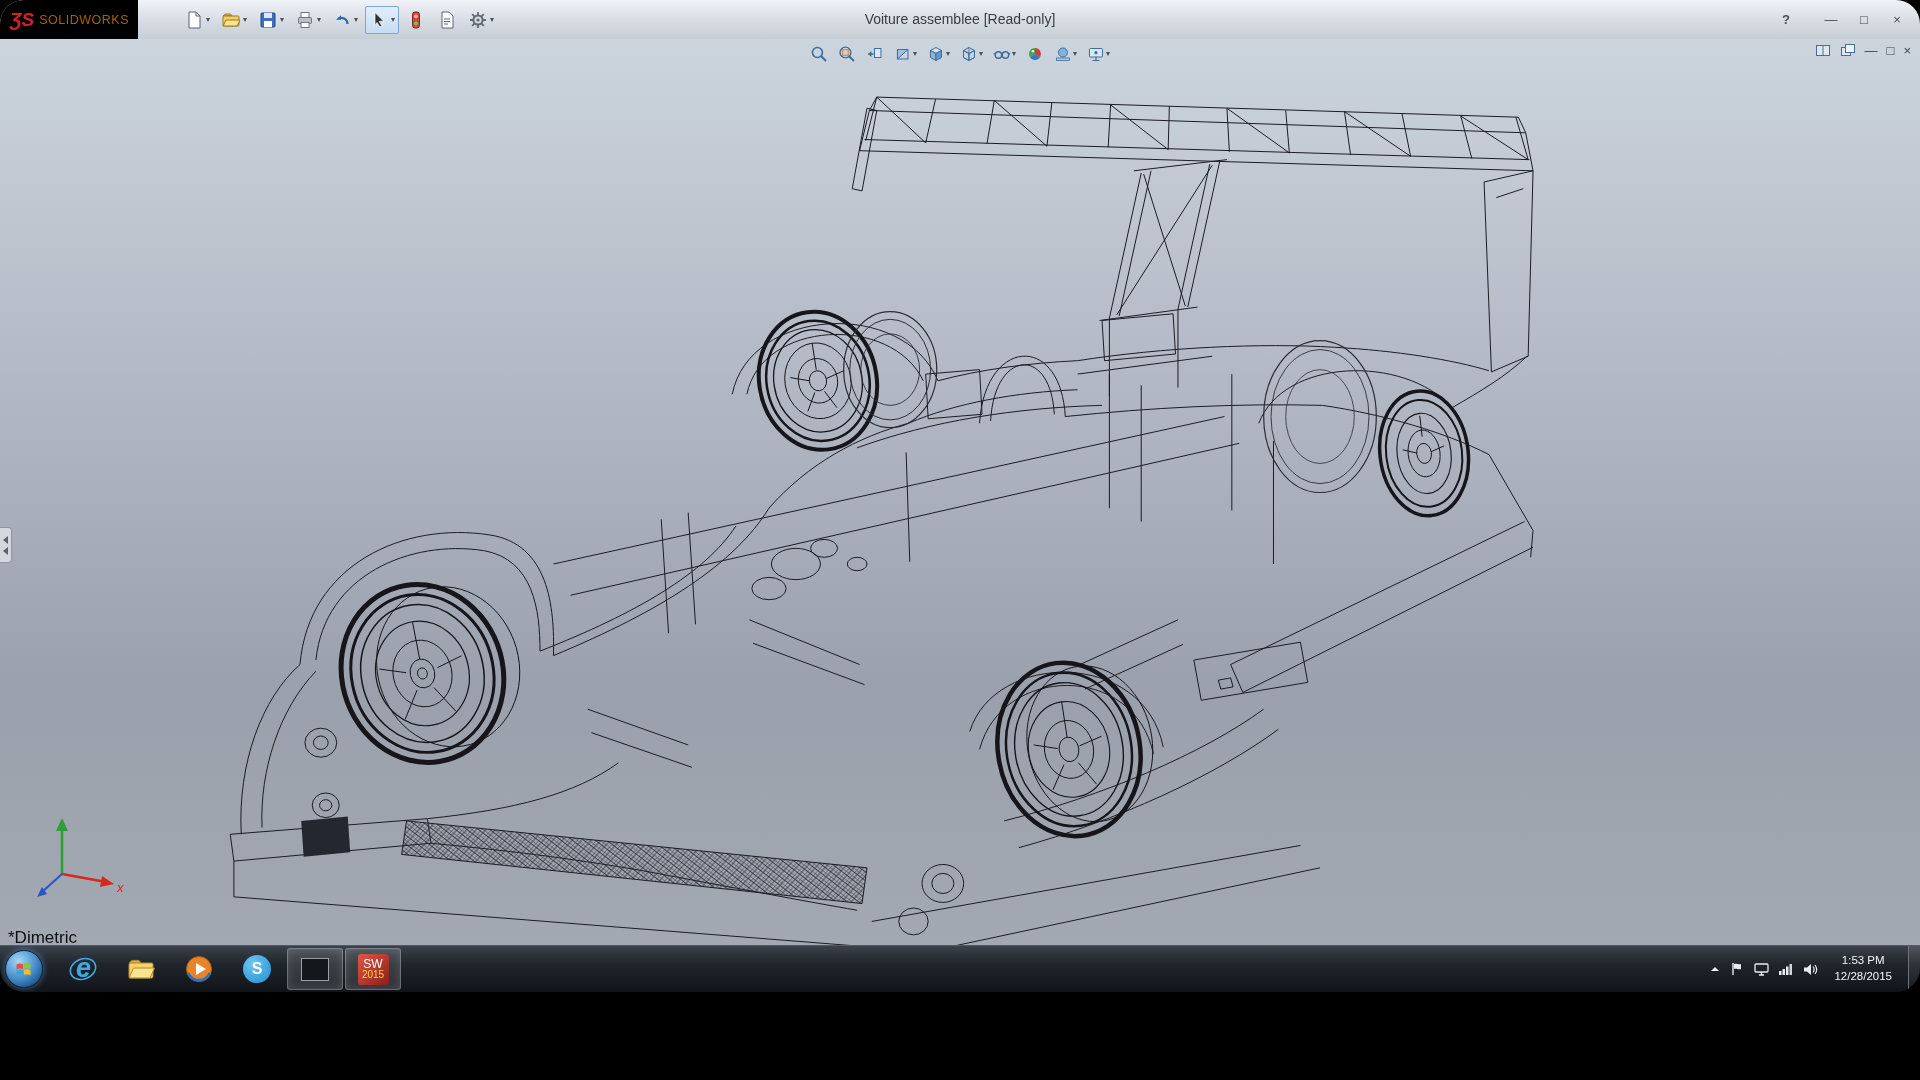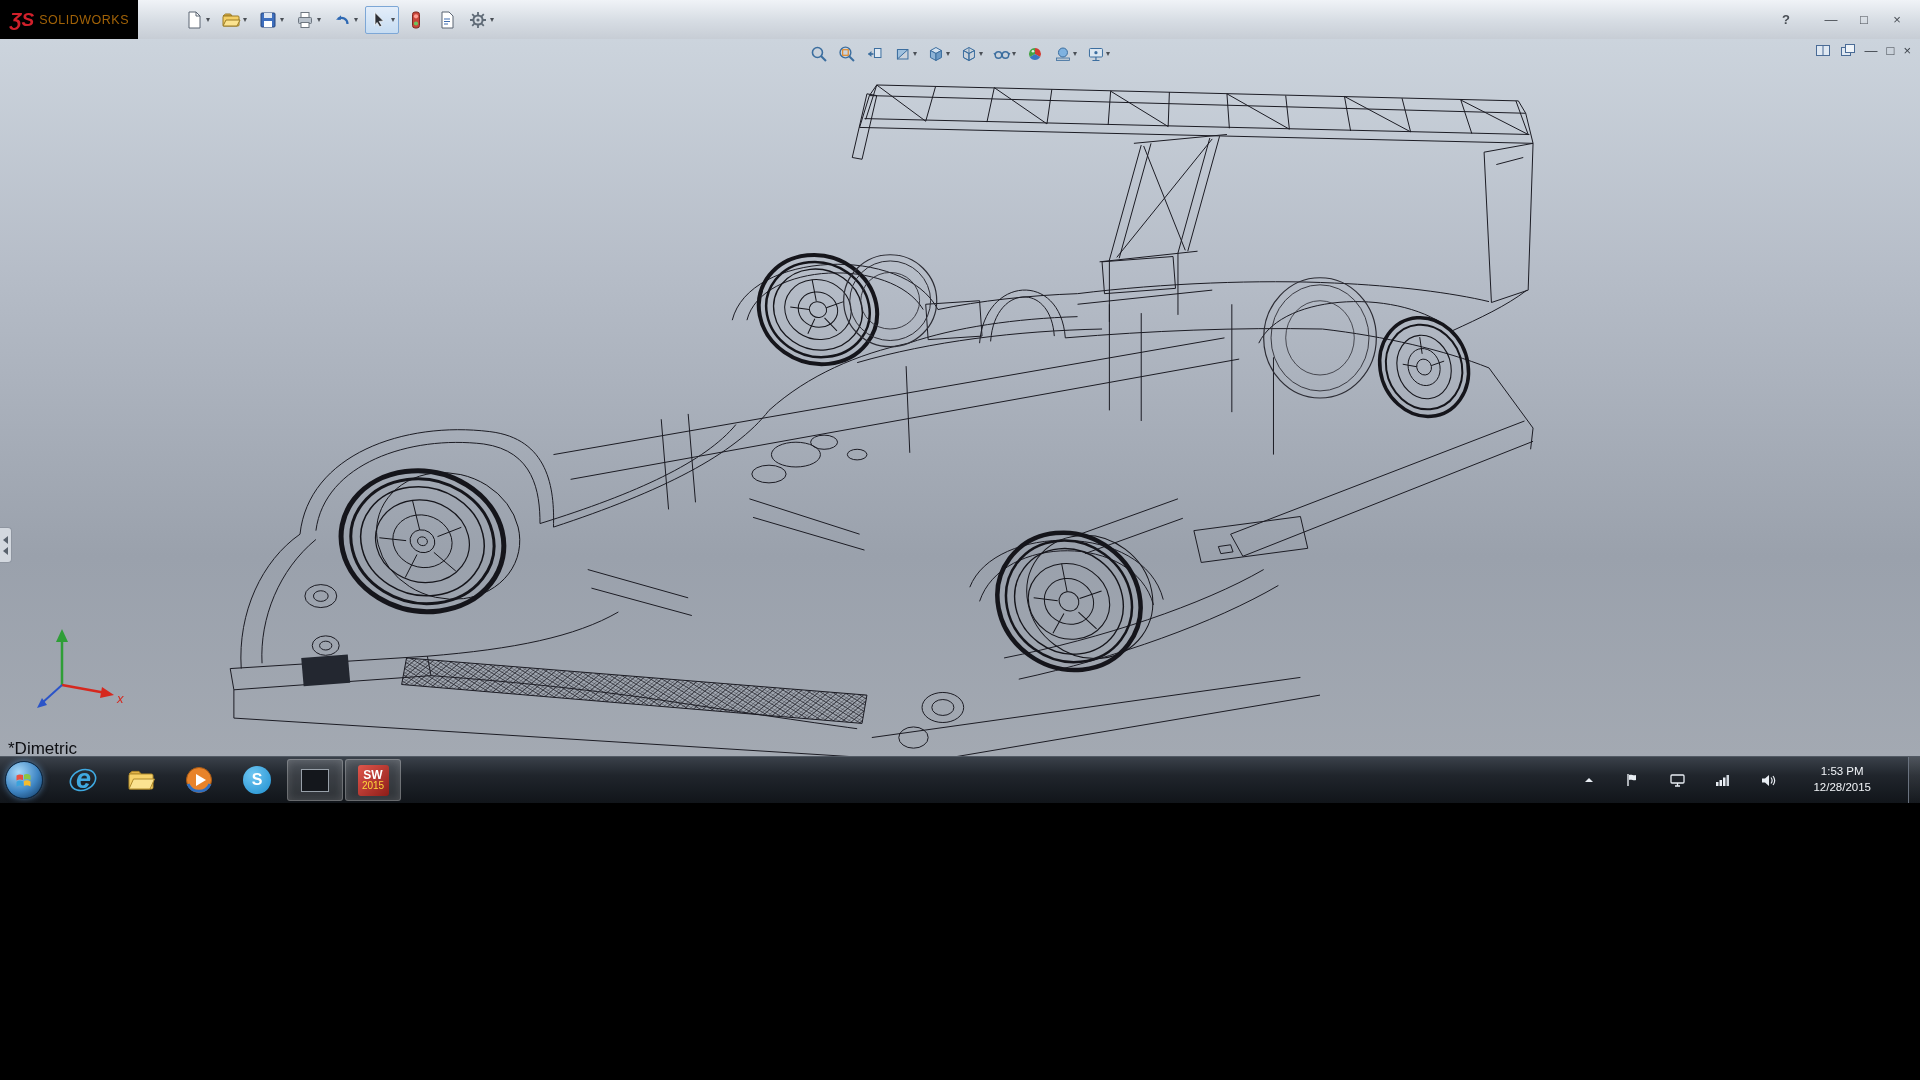--- a/index.html
+++ b/index.html
@@ -1,17 +1,17 @@
 <!DOCTYPE html>
 <html><head>
 <meta charset="utf-8">
 <style>
   html,body{margin:0;padding:0;background:#000;}
-  .screen{position:relative;width:1920px;height:803px;overflow:hidden;
-    font-family:"Liberation Sans",sans-serif;-webkit-font-smoothing:antialiased;}
+  .screen{position:relative;width:1920px;height:992px;overflow:hidden;
+    font-family:"Liberation Sans",sans-serif;border-radius:24px;-webkit-font-smoothing:antialiased;}
   button{background:none;border:none;padding:0;margin:0;font:inherit;color:inherit;cursor:default;}
 
   
   .titlebar{position:absolute;top:0;left:0;right:0;height:39px;
     background:linear-gradient(#f0f3f7,#d6dce3 55%,#c7cdd5);border-bottom:1px solid #8e949c;}
   .logo{position:absolute;left:0;top:0;width:138px;height:39px;background:#000;
     display:flex;align-items:center;gap:5px;padding-left:10px;box-sizing:border-box;}
   .logo-mark{color:#d1202b;font-weight:bold;font-style:italic;font-size:19px;}
   .logo-text{color:#a16207;font-weight:normal;font-size:12.5px;letter-spacing:.5px;}
   .menu-tools{position:absolute;left:180px;top:0;height:39px;display:flex;align-items:center;gap:3px;}
@@ -57,24 +57,24 @@
   .tapp{width:56px;height:42px;display:flex;align-items:center;justify-content:center;border-radius:3px;margin:0 1px;}
   .tapp.running{background:rgba(255,255,255,.12);border:1px solid rgba(255,255,255,.28);
     box-shadow:inset 0 0 8px rgba(255,255,255,.15);box-sizing:border-box;}
   .ie-e{font-size:27px;font-style:italic;font-weight:bold;fill:#3fa9e0;}
   .cmd-icon{width:28px;height:23px;background:#14171c;border:1px solid #98a0a9;box-sizing:border-box;}
   .cmd-icon .bar{height:5px;background:linear-gradient(#cdd3da,#9aa2ab);}
   .sk-circle{width:28px;height:28px;border-radius:50%;background:radial-gradient(circle at 35% 30%,#6fc6f2,#1e8fd0);
     color:#fff;font-weight:bold;font-size:16px;display:flex;align-items:center;justify-content:center;}
   .sw-icon{width:31px;height:31px;border-radius:3px;background:linear-gradient(135deg,#e0564c,#8d1d18);
     display:flex;flex-direction:column;align-items:center;justify-content:center;line-height:1;}
-  .sw-icon .sw{color:#fff;font-weight:bold;font-size:12px;}
+  .sw-icon .sw{color:#fff;font-weight:normal;font-size:12px;}
   .sw-icon .yr{color:#ffd83a;font-weight:normal;font-size:10px;}
 
-  .tray{position:absolute;right:0;top:0;height:46px;display:flex;align-items:center;gap:31px;padding-right:0;}
+  .tray{position:absolute;right:0;top:0;height:46px;display:flex;align-items:center;gap:10px;padding-right:0;}
   .tray button{display:flex;align-items:center;justify-content:center;}
   .clock{flex-direction:column;color:#f1f4f8;font-size:11.5px;line-height:1.35;text-align:center;padding:0 6px;}
   .show-desktop{width:12px;height:46px;border-left:1px solid #6a7380;
     background:linear-gradient(rgba(255,255,255,.10),rgba(255,255,255,.02));}
 </style>
 </head>
 <body>
 
 <div class="screen">
 
@@ -145,20 +145,21 @@
       <button class="tool">
         <svg width="20" height="20" viewBox="0 0 20 20">
             <circle cx="10" cy="10" r="4.6" fill="none" stroke="#5f6a76" stroke-width="2"></circle>
             <path d="M10 2v3M10 15v3M2 10h3M15 10h3M4.2 4.2l2.2 2.2M13.6 13.6l2.2 2.2M15.8 4.2l-2.2 2.2M6.4 13.6l-2.2 2.2" stroke="#5f6a76" stroke-width="1.8"></path>
             <circle cx="10" cy="10" r="1.6" fill="#5f6a76"></circle>
           </svg>
         <span class="caret">▾</span>
       </button>
     </div>
 
+    <div class="title">Voiture assemblee [Read-only]</div>
 
     <div class="win-controls">
       <button class="help">?</button>
       <button>—</button>
       <button>□</button>
       <button>×</button>
     </div>
   </header>
 
   <main class="viewport">

